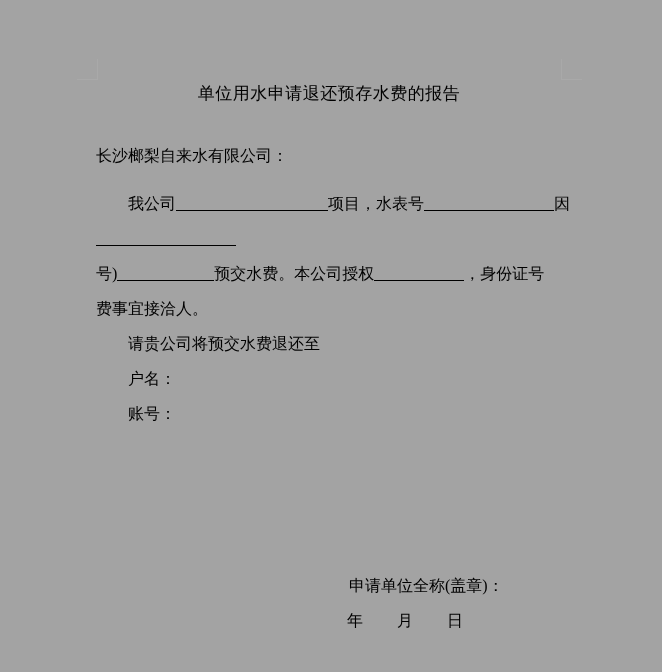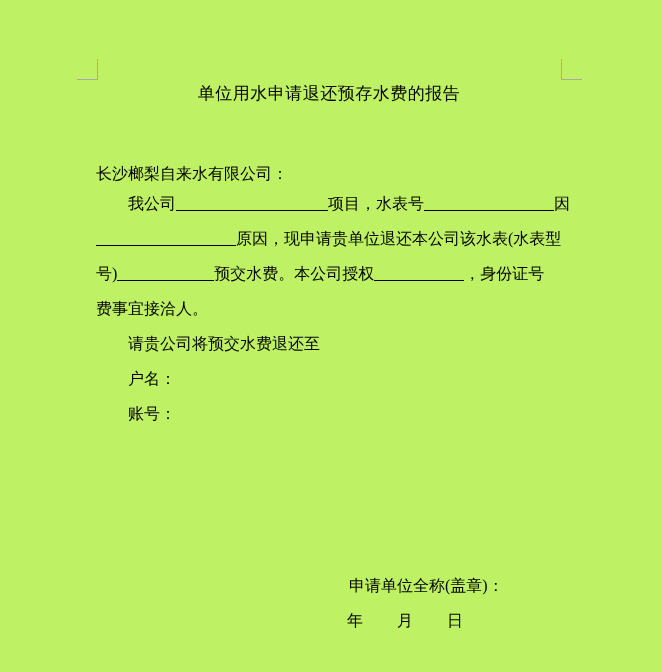--- a/index.html
+++ b/index.html
@@ -4,21 +4,21 @@
 <style>
   html, body {
     margin: 0;
     padding: 0;
     background: #ffffff;
   }
   .page {
     position: relative;
     width: 662px;
     height: 672px;
-    background: #bef264;
+    background: #a3a3a3;
     font-family: "Liberation Serif", "DejaVu Serif", serif;
     color: #000000;
     overflow: hidden;
   }
   
   .crop-mark {
     position: absolute;
     width: 20px;
     height: 20px;
     top: 59px;
@@ -40,21 +40,21 @@
     width: 464px;
     text-align: center;
     font-size: 17px;
     line-height: 22px;
     letter-spacing: 0.5px;
     white-space: nowrap;
   }
   .greeting {
     position: absolute;
     left: 96px;
-    top: 156px;
+    top: 138px;
     font-size: 16px;
     line-height: 35px;
     white-space: nowrap;
   }
   .body-block {
     position: absolute;
     left: 96px;
     top: 186px;
     width: 478px;
     font-size: 16px;
@@ -107,21 +107,21 @@
 
   <div class="doc-title">单位用水申请退还预存水费的报告</div>
 
   <div class="greeting">长沙榔梨自来水有限公司：</div>
 
   <div class="body-block">
     <div class="line indent">
       <span>我公司</span><span class="blank w152"></span><span>项目，水表号</span><span class="blank w130"></span><span>因</span>
     </div>
     <div class="line">
-      <span class="blank w140"></span><span>原因，现申请贵单位退还本公司该水表(水表型</span>
+      <span class="blank w140"></span>
     </div>
     <div class="line">
       <span>号)</span><span class="blank w97"></span><span>预交水费。本公司授权</span><span class="blank w90"></span><span>，身份证号</span>
     </div>
     <div class="line">
       <span>费事宜接洽人。</span>
     </div>
     <div class="line indent">
       <span>请贵公司将预交水费退还至</span>
     </div>

